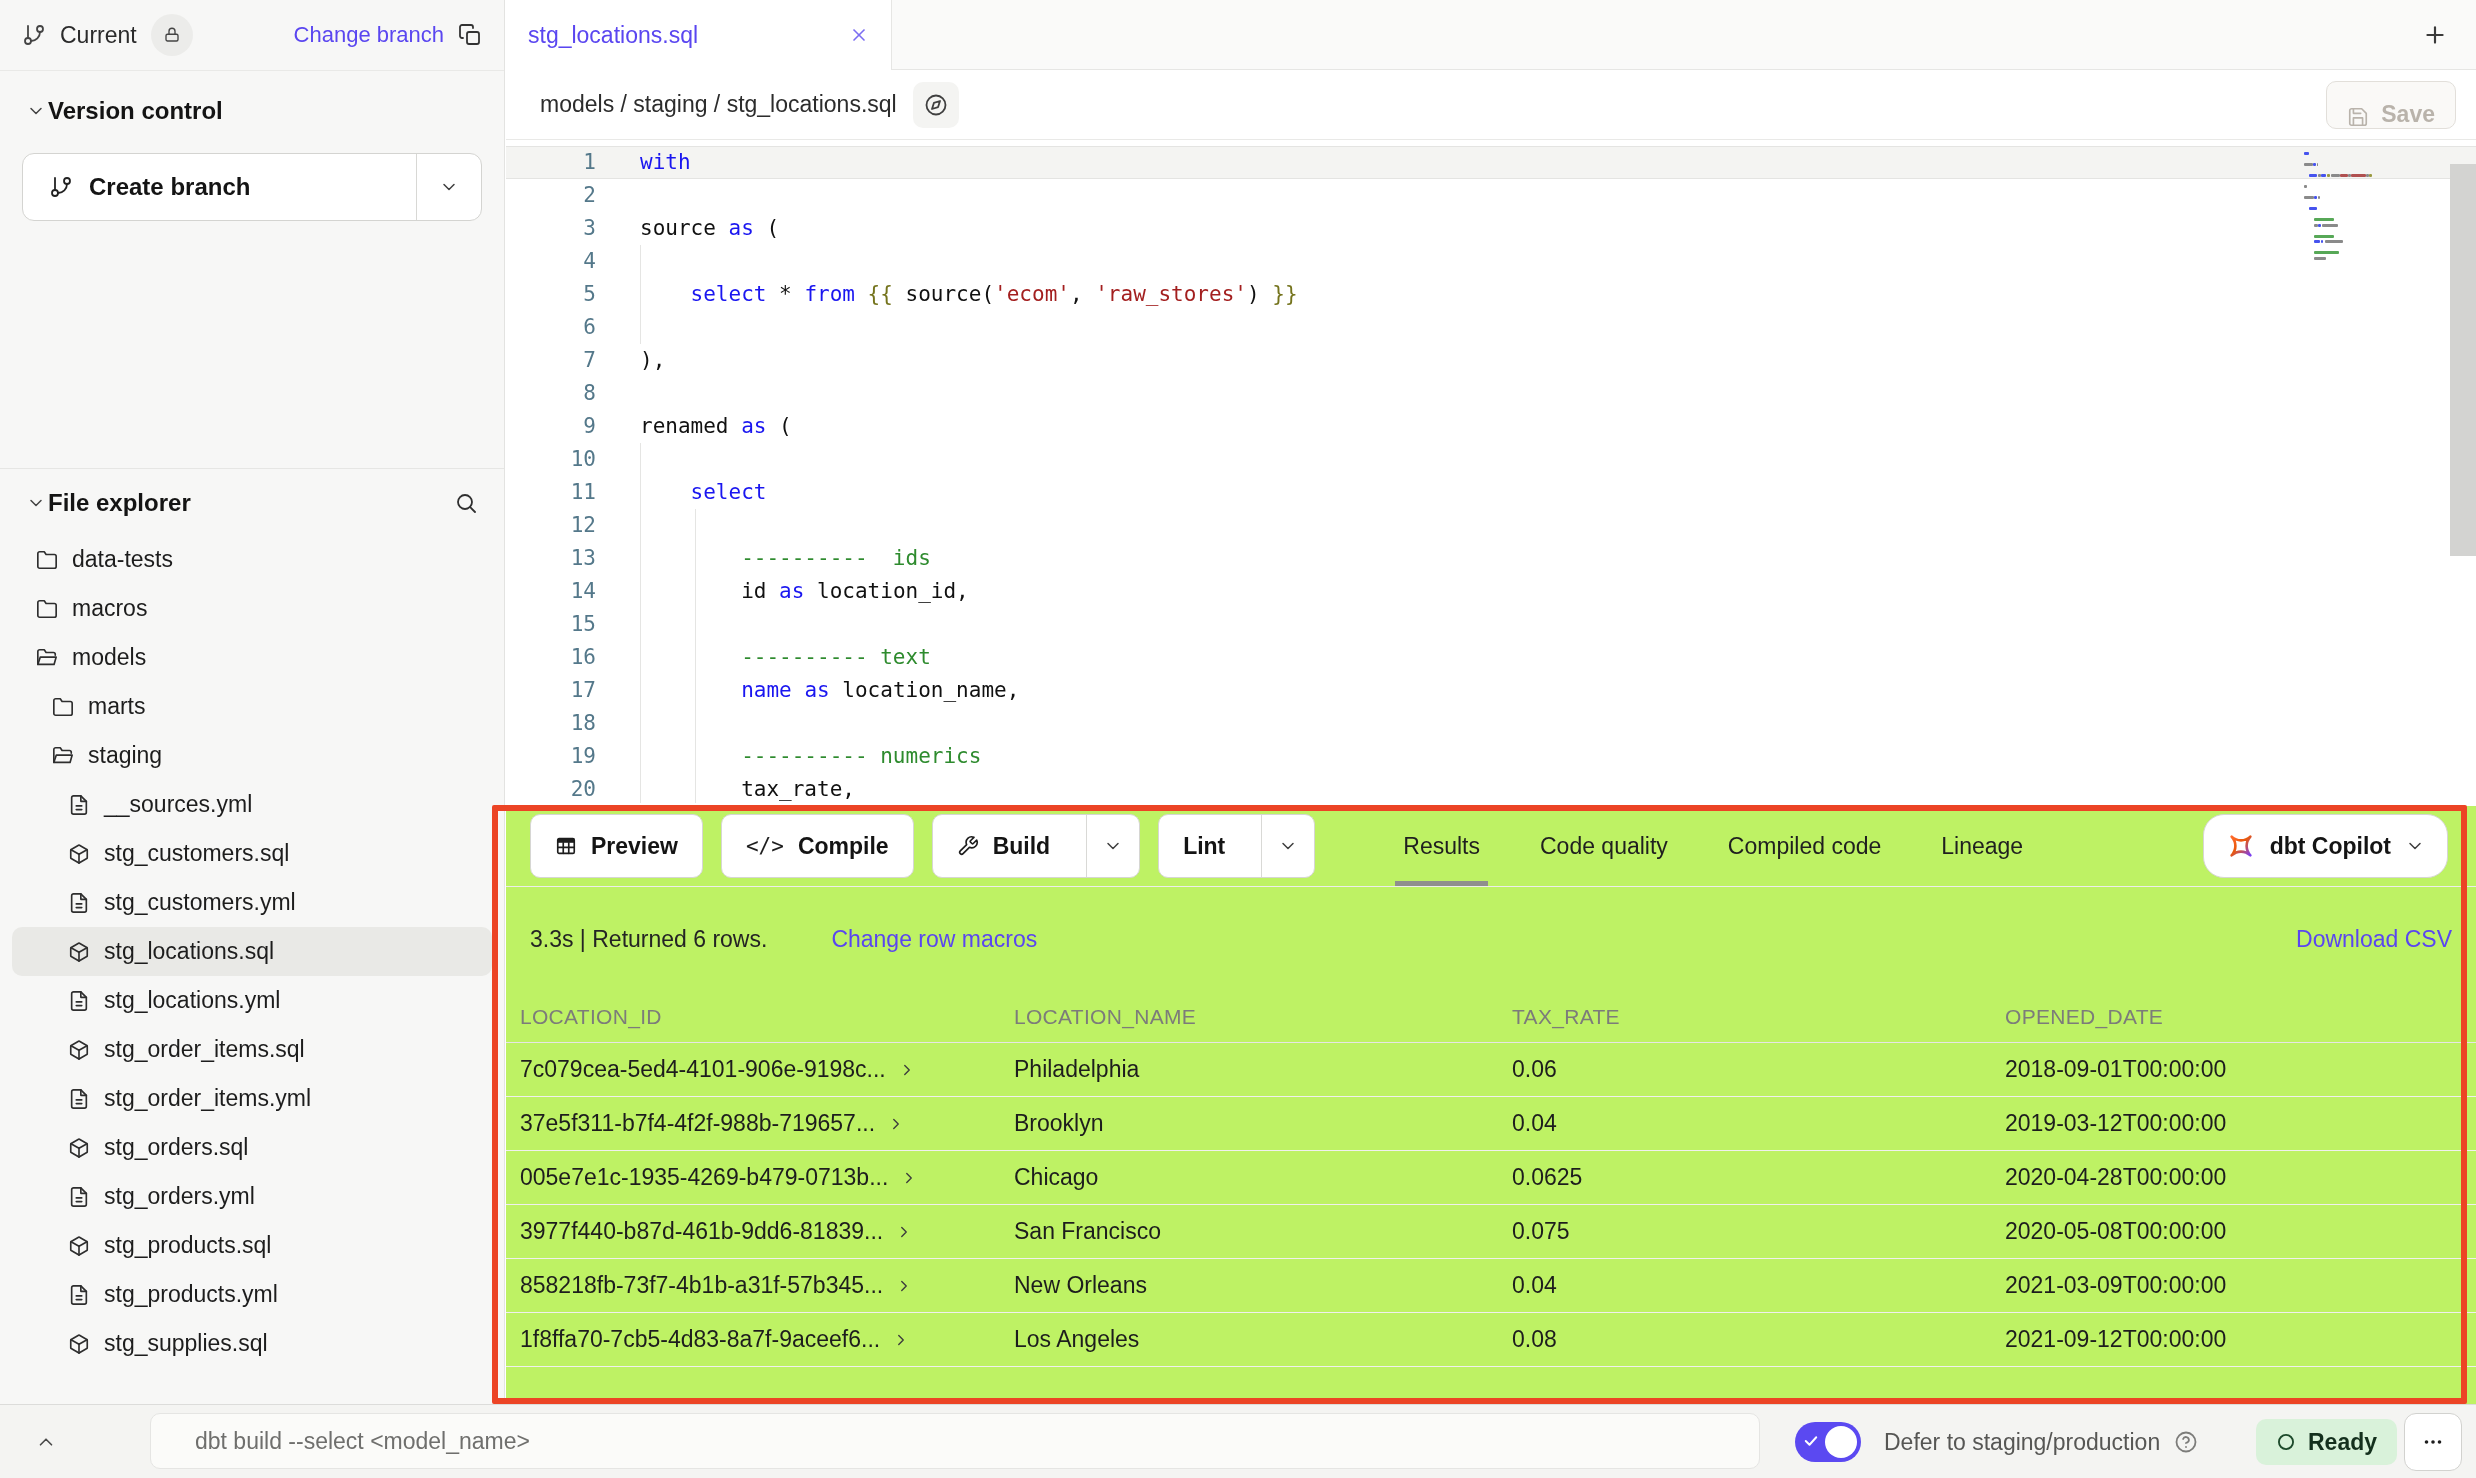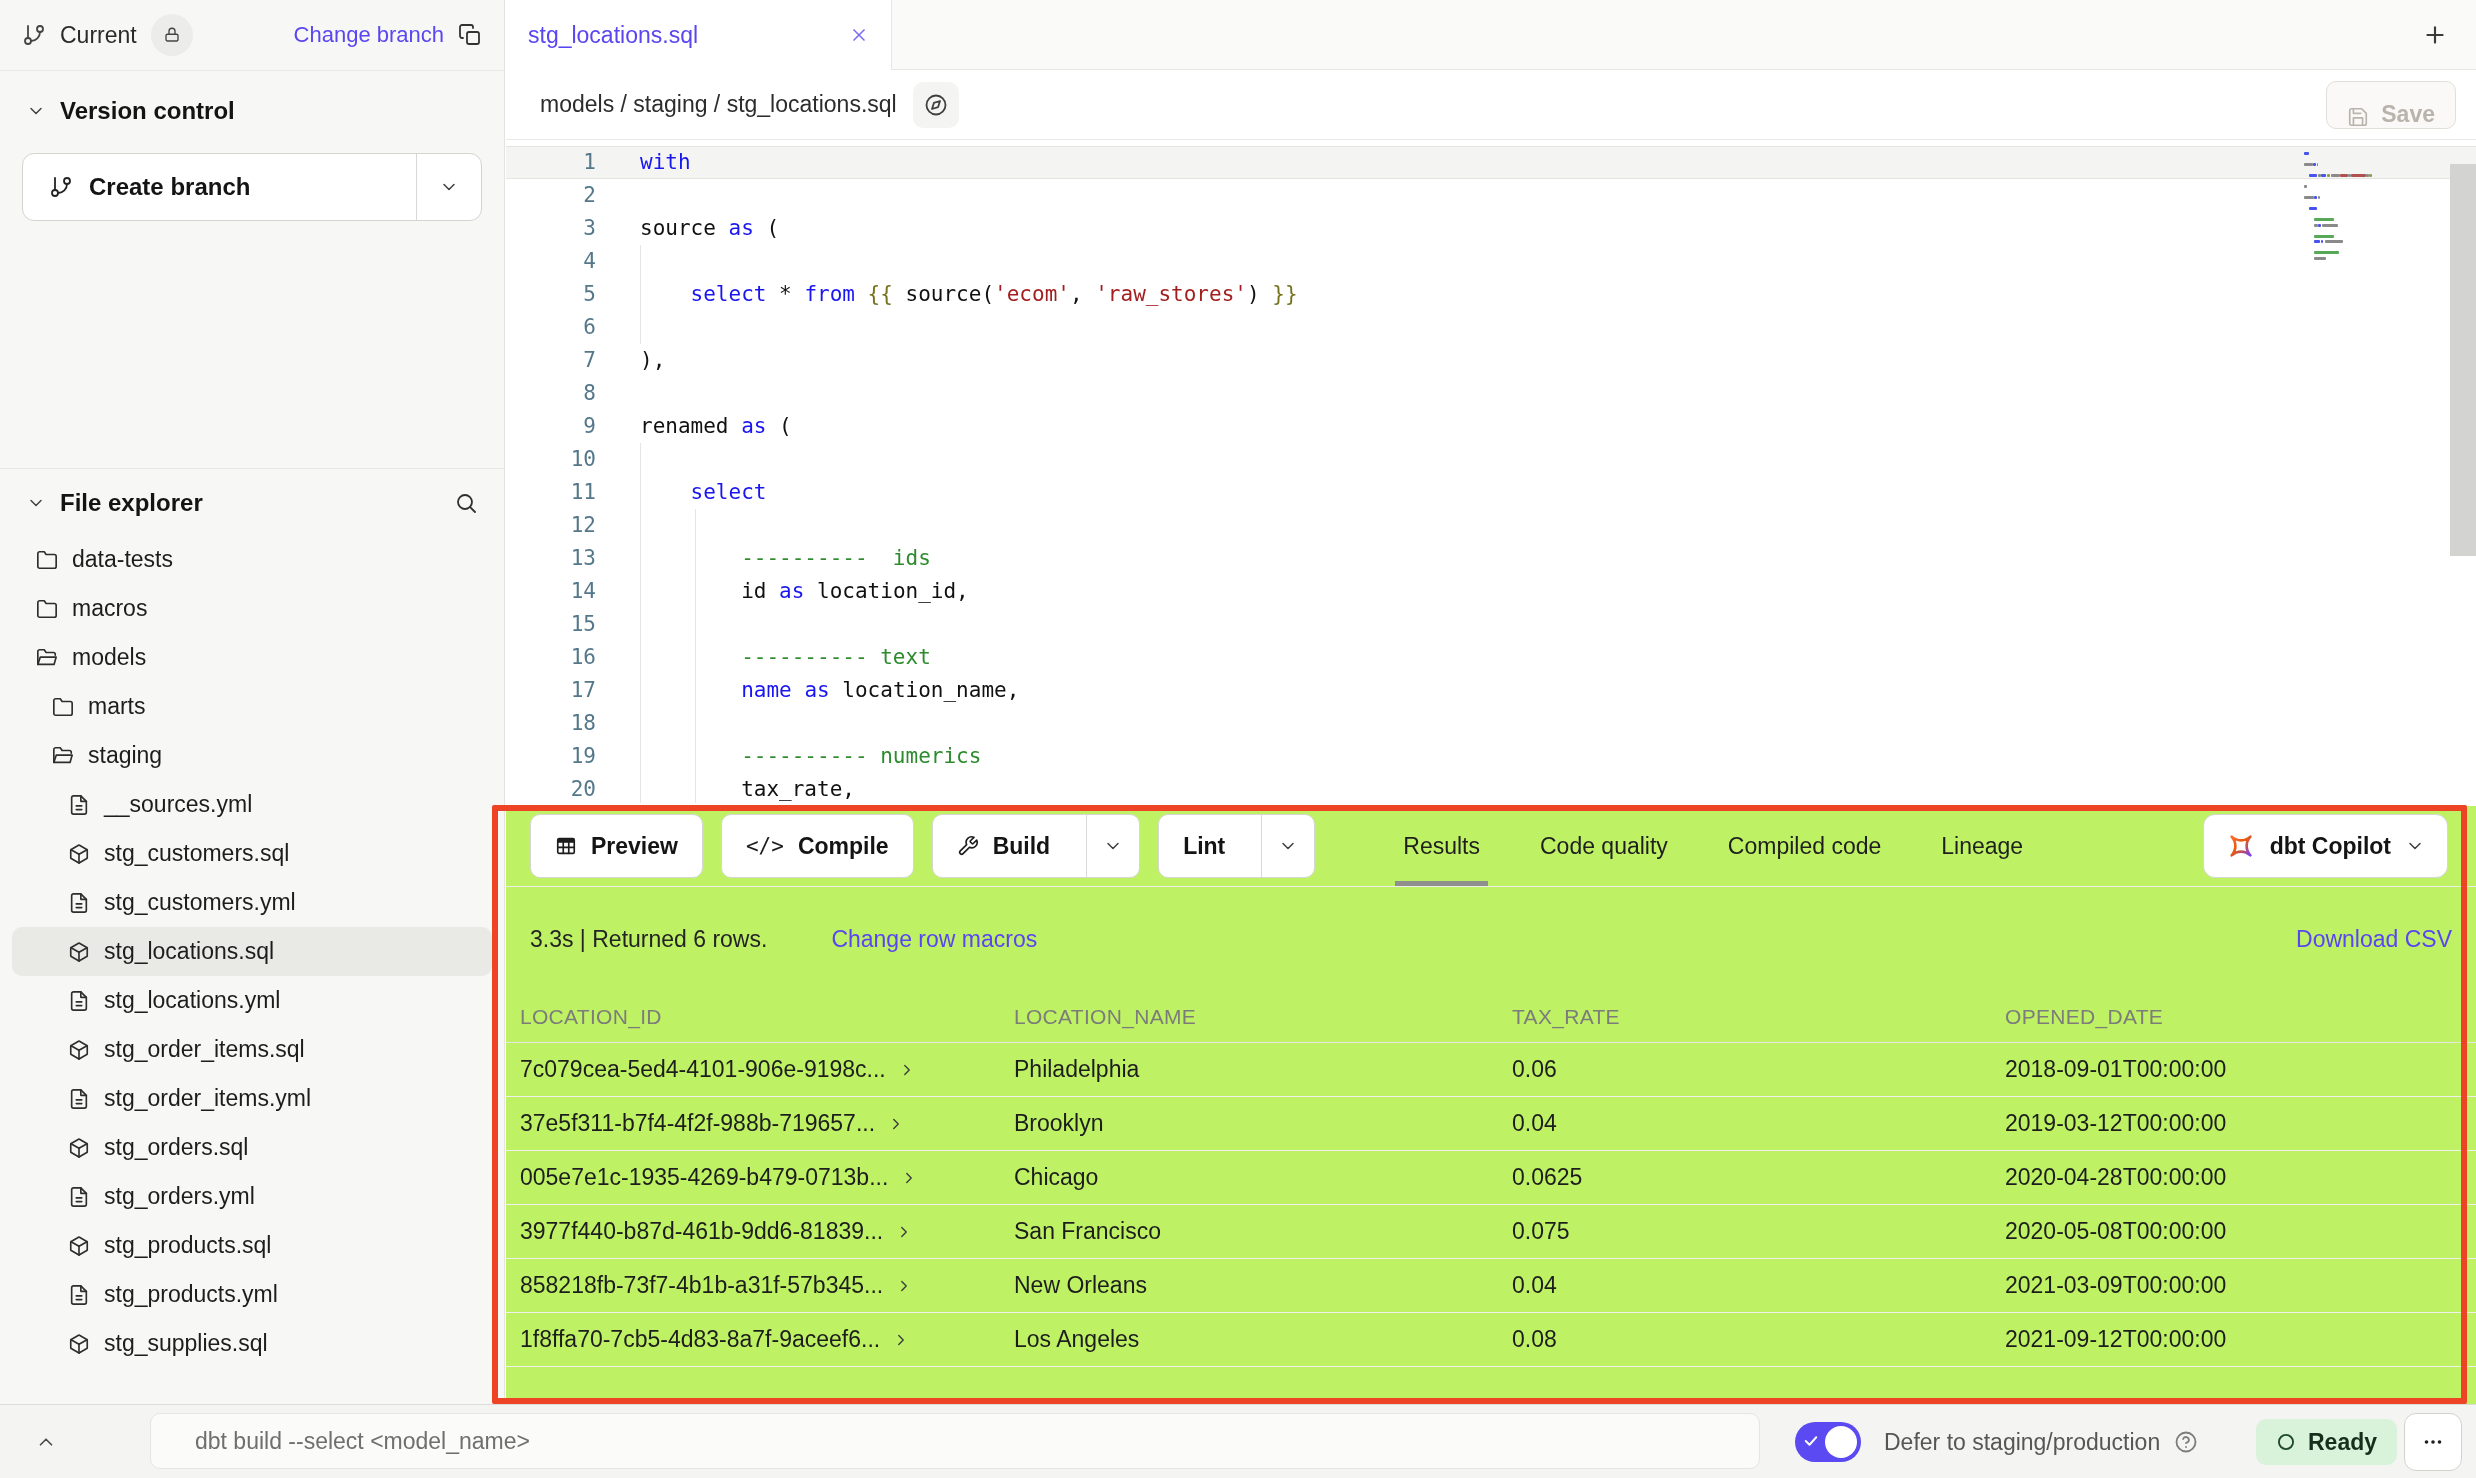--- a/index.html
+++ b/index.html
@@ -9,21 +9,21 @@
   .i18{width:18px;height:18px}.i20{width:20px;height:20px}.i22{width:22px;height:22px}
   .i24{width:24px;height:24px}.i26{width:26px;height:26px}.i30{width:30px;height:30px}
 
   
   .sb{position:absolute;left:0;top:0;width:505px;height:1404px;background:#f7f7f6;border-right:1px solid #e3e3e1;box-sizing:border-box;}
   .branchbar{height:70px;display:flex;align-items:center;padding:0 22px;border-bottom:1px solid #e9e9e7;}
   .branchbar .cur{margin-left:14px;font-size:23px;color:#2b2b2b;}
   .lockpill{width:42px;height:42px;border-radius:50%;background:#ececea;display:flex;align-items:center;justify-content:center;color:#444;margin-left:14px;}
   .chgbranch{margin-left:auto;font-size:22px;font-weight:500;color:var(--accent);}
   .copyic{margin-left:14px;color:#333;}
-  .sechead{display:flex;align-items:center;gap:14px;padding:0 26px;color:#141414;font-size:24px;font-weight:700;}
+  .sechead{display:flex;align-items:center;gap:2px;padding:0 26px;color:#141414;font-size:24px;font-weight:700;}
   .vc{padding-top:26px;}
   .cbranch{margin:28px 22px 0;height:66px;display:flex;align-items:stretch;background:#fff;border:1.5px solid #d4d4d1;border-radius:12px;overflow:hidden;}
   .cbranch-main{flex:1;display:flex;align-items:center;gap:16px;padding-left:26px;font-size:24px;font-weight:600;color:#141414;}
   .cbranch-dd{width:64px;border-left:1px solid #d8d8d5;display:flex;align-items:center;justify-content:center;color:#3f3f3f;}
   .fe{position:absolute;top:468px;left:0;right:0;bottom:0;border-top:1px solid #e6e6e4;padding-top:20px;overflow:hidden;}
   .fe .sechead{justify-content:flex-start;}
   .fe .searchic{margin-left:auto;color:#2f2f2f;}
   .tree{margin-top:18px;}
   .trow{height:49px;display:flex;align-items:center;margin:0 12px;border-radius:10px;color:#1d1d1d;font-size:23px;box-sizing:border-box;}
   .trow .ticon{color:#2e2e2e;margin-right:14px;display:flex;}
@@ -60,21 +60,21 @@
   .actions{height:80px;display:flex;align-items:center;padding:0 24px;border-bottom:1px solid #ededeb;}
   .btn{height:64px;display:flex;align-items:center;gap:14px;padding:0 24px;border:1.5px solid #d6d6d3;border-radius:10px;background:#fff;font-size:23px;font-weight:600;color:#141414;margin-right:18px;box-sizing:border-box;}
   .btn .bicon{color:#1d1d1d;display:flex;}
   .split{padding:0;}
   .btn-main{display:flex;align-items:center;gap:14px;padding:0 22px 0 24px;height:100%;}
   .btn-dd{width:52px;height:100%;border-left:1px solid #d9d9d6;display:flex;align-items:center;justify-content:center;color:#3f3f3f;}
   .codeglyph{font-family:"DejaVu Sans Mono",monospace;font-size:21px;font-weight:400;color:#1d1d1d;}
   .ptabs{display:flex;align-self:stretch;margin-left:40px;}
   .ptab{display:flex;align-items:center;margin:0 30px;font-size:23px;color:#1f1f1f;position:relative;}
   .ptab.active::after{content:"";position:absolute;left:-8px;right:-8px;bottom:0;height:5px;background:#8f8f8d;}
-  .copilot{margin-left:auto;margin-right:4px;height:64px;display:flex;align-items:center;gap:14px;padding:0 22px;border:1.5px solid #d6d6d3;border-radius:12px;background:#fff;font-size:23px;font-weight:600;color:#141414;box-sizing:border-box;}
+  .copilot{margin-left:auto;margin-right:4px;height:64px;display:flex;align-items:center;gap:14px;padding:0 22px;border:1.5px solid #d6d6d3;border-radius:21px;background:#fff;font-size:23px;font-weight:600;color:#141414;box-sizing:border-box;}
   .copilot .dd{color:#3f3f3f;display:flex;}
   .inforow{height:104px;display:flex;align-items:center;padding:0 24px;font-size:23px;color:#242424;}
   .link{color:var(--accent);font-weight:500;}
   .chg{margin-left:64px;}
   .dl{margin-left:auto;}
   .thead,.trowR{display:grid;grid-template-columns:494px 498px 493px 1fr;align-items:center;padding-left:14px;box-sizing:border-box;}
   .thead{height:52px;border-bottom:1px solid #e6e6e4;color:#7c7c7a;font-size:21px;letter-spacing:.3px;}
   .trowR{height:54px;border-bottom:1px solid #f0f0ee;font-size:23px;color:#1d1d1d;}
   .idcell{display:flex;align-items:center;gap:12px;}
   .idcell .chev{color:#3c3c3c;display:flex;}

